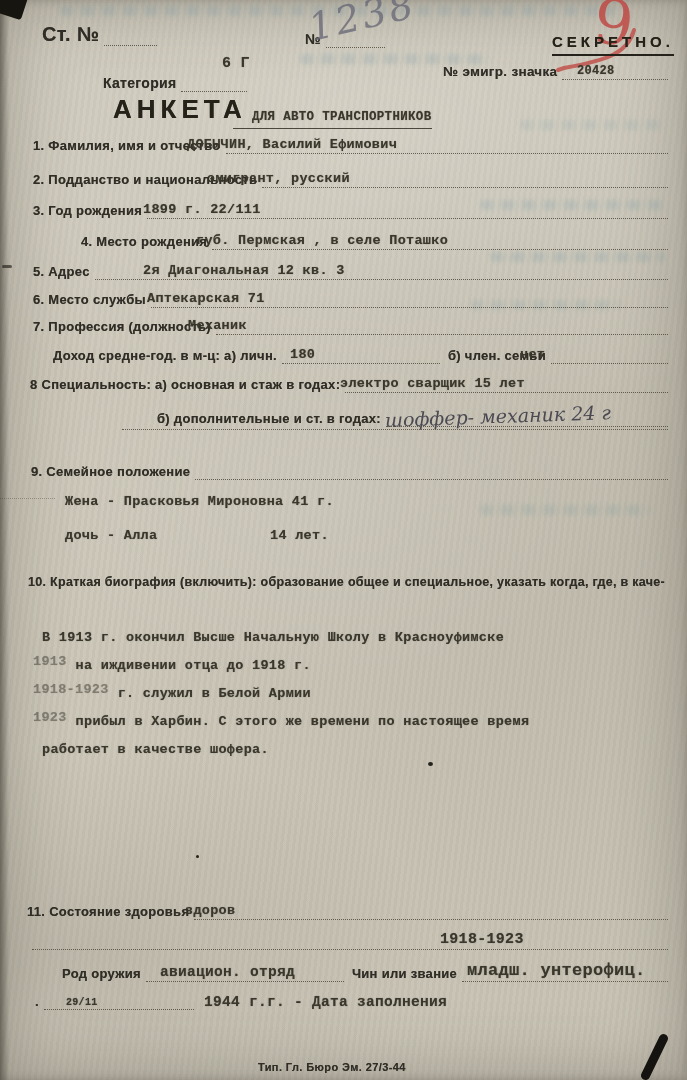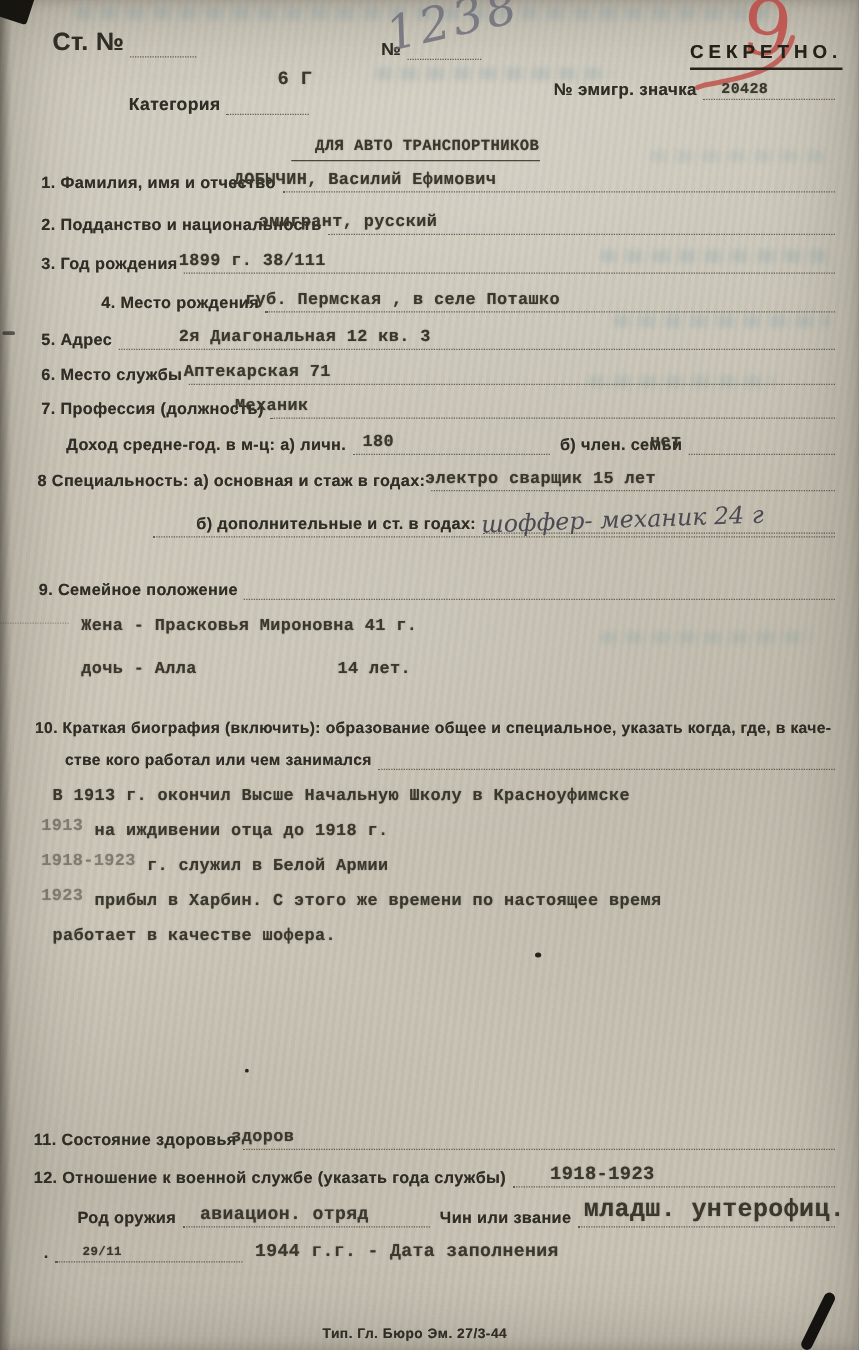--- a/index.html
+++ b/index.html
@@ -87,39 +87,40 @@
     <span class="lbl" style="font-size:14px;">Категория</span>
     <span class="fill"></span>
   </div>
 
   <div class="row" style="top:60px;left:443px;right:19px;">
     <span class="lbl" style="font-size:13.5px;">№ эмигр. значка</span>
     <span class="fill"></span>
     <span class="val tw" style="left:134px;font-size:12px;">20428</span>
   </div>
 
+  <div class="abs" style="left:113px;top:96px;font:800 26px/1 'Liberation Sans',sans-serif;letter-spacing:5px;color:#242219;text-shadow:0 0 .6px rgba(36,34,25,.7);">АНКЕТА</div>
   <div class="abs solidline" style="left:233px;top:108px;width:199px;height:20px;"></div>
   <div class="abs tw" style="left:252px;top:110px;font-size:12.5px;">ДЛЯ АВТО ТРАНСПОРТНИКОВ</div>
 
   <div class="row" style="top:134px;left:33px;">
     <span class="lbl">1. Фамилия, имя и отчество</span>
     <span class="fill"></span>
     <span class="val tw" style="left:154px;">ДОБЫЧИН, Василий Ефимович</span>
   </div>
 
   <div class="row" style="top:168px;left:33px;">
     <span class="lbl">2. Подданство и национальность</span>
     <span class="fill"></span>
     <span class="val tw" style="left:174px;">эмигрант, русский</span>
   </div>
 
   <div class="row" style="top:199px;left:33px;">
     <span class="lbl">3. Год рождения</span>
     <span class="fill"></span>
-    <span class="val tw" style="left:110px;">1899 г. 38/111</span>
+    <span class="val tw" style="left:110px;">1899 г. 22/111</span>
   </div>
 
   <div class="row" style="top:230px;left:33px;margin-left:48px;">
     <span class="lbl">4. Место рождения</span>
     <span class="fill"></span>
     <span class="val tw" style="left:115px;">губ. Пермская , в селе Поташко</span>
   </div>
 
   <div class="row" style="top:260px;left:33px;">
     <span class="lbl">5. Адрес</span>
@@ -164,24 +165,20 @@
 
   <div class="row" style="top:460px;left:31px;">
     <span class="lbl">9. Семейное положение</span>
     <span class="fill"></span>
   </div>
   <div class="abs tw" style="left:65px;top:494px;">Жена - Прасковья Мироновна 41 г.</div>
   <div class="abs tw" style="left:65px;top:528px;">дочь - Алла</div>
   <div class="abs tw" style="left:270px;top:528px;text-align:right;">14 лет.</div>
 
   <div class="abs lbl sm" style="left:28px;top:576px;white-space:normal;width:640px;">10. Краткая биография (включить): образование общее и специальное, указать когда, где, в каче-</div>
-  <div class="row" style="top:596px;left:52px;">
-    <span class="lbl sm">стве кого работал или чем занимался</span>
-    <span class="fill"></span>
-  </div>
 
   <div class="bio-line" style="top:630px;">
     <span class="tw faded"></span>
     <span class="tw">В 1913 г. окончил Высше Начальную Школу в Красноуфимске</span>
   </div>
   <div class="bio-line" style="top:658px;">
     <span class="tw faded">1913</span>
     <span class="tw">на иждивении отца до 1918 г.</span>
   </div>
   <div class="bio-line" style="top:686px;">
@@ -197,32 +194,31 @@
     <span class="tw">работает в качестве шофера.</span>
   </div>
 
   <div class="row" style="top:900px;left:27px;">
     <span class="lbl">11. Состояние здоровья</span>
     <span class="fill"></span>
     <span class="val tw" style="left:158px;">здоров</span>
   </div>
 
   <div class="row" style="top:930px;left:27px;">
-    <span class="lbl">12. Отношение к военной службе (указать года службы)</span>
     <span class="fill"></span>
     <span class="val tw" style="left:413px;font-size:15px;">1918-1923</span>
   </div>
 
   <div class="row" style="top:962px;left:62px;">
     <span class="lbl">Род оружия</span>
     <span class="fillfix" style="flex:0 0 198px;"></span>
     <span class="lbl" style="margin-left:8px;margin-top:17px;">Чин или звание</span>
     <span class="fill"></span>
     <span class="val tw" style="left:98px;font-size:14.5px;">авиацион. отряд</span>
-    <span class="val tw" style="left:405px;font-size:20px;">младш. унтерофиц.</span>
+    <span class="val tw" style="left:405px;font-size:17px;">младш. унтерофиц.</span>
   </div>
 
   <div class="row" style="top:990px;left:35px;right:auto;width:400px;">
     <span class="lbl">.</span>
     <span class="fillfix" style="flex:0 0 150px;"></span>
     <span class="tw" style="margin-left:10px;font-size:14.5px;">1944 г.г. - Дата заполнения</span>
     <span class="val tw" style="left:31px;font-size:10px;">29/11</span>
   </div>
 
   <div class="abs lbl" style="left:258px;top:1062px;font-size:11px;letter-spacing:.4px;">Тип. Гл. Бюро Эм. 27/3-44</div>

